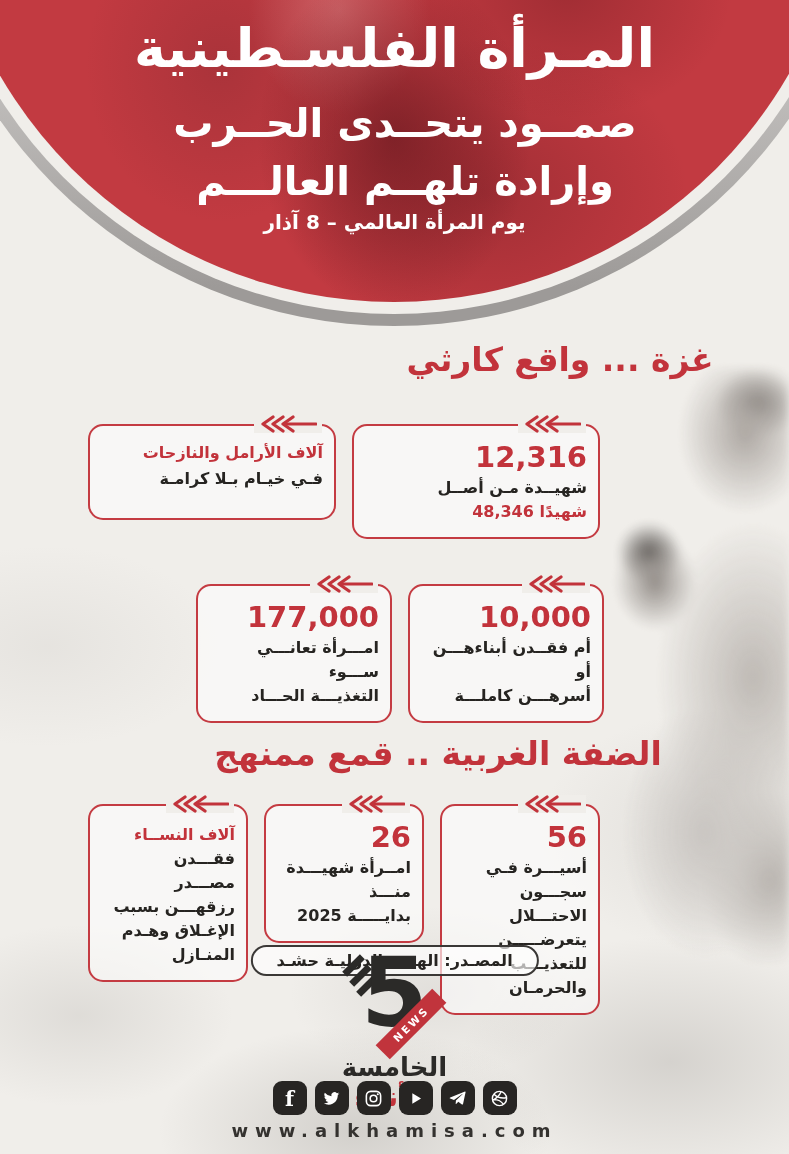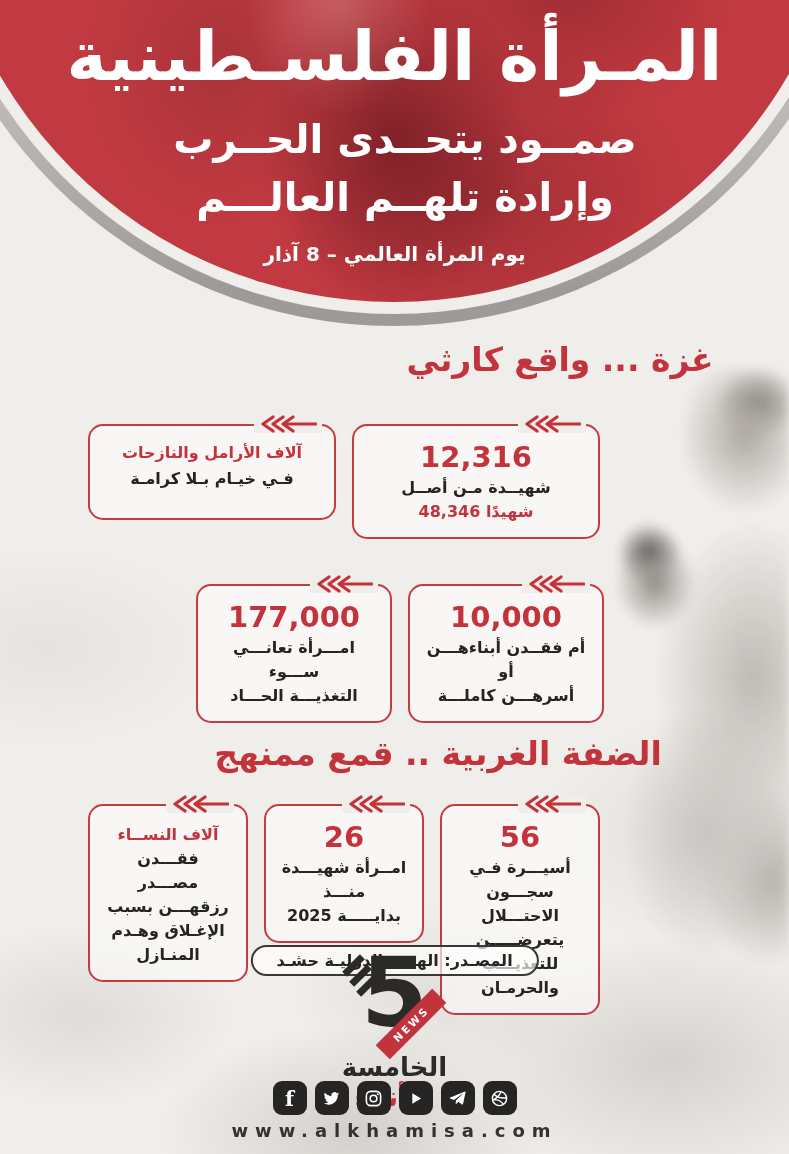--- a/index.html
+++ b/index.html
@@ -34,23 +34,23 @@
     border-radius:50%; z-index:3; overflow:hidden;
     background:
       radial-gradient(190px 240px at 50% 82%, rgba(86,18,24,.55), transparent 72%),
       radial-gradient(130px 150px at 44% 68%, rgba(250,240,235,.22), transparent 70%),
       radial-gradient(220px 170px at 69% 66%, rgba(116,28,34,.42), transparent 75%),
       radial-gradient(180px 210px at 31% 74%, rgba(146,44,51,.50), transparent 75%),
       radial-gradient(260px 200px at 60% 88%, rgba(100,24,30,.35), transparent 78%),
       #c23a41;
   }
   .hero-text { position:absolute; left:0; right:0; top:18px; z-index:4; text-align:center; color:#fff; }
-  .hero-title { font-size:68px; font-weight:bold; line-height:1.15; letter-spacing:0; }
+  .hero-title { font-size:54px; font-weight:bold; line-height:1.15; letter-spacing:0; }
   .hero-sub { font-size:40px; font-weight:bold; line-height:1.45; margin-top:14px;padding-left:21px; }
-  .hero-date { font-size:20px; font-weight:bold; margin-top:16px; }
+  .hero-date { font-size:20px; font-weight:bold; margin-top:0; }
 
   
   .photo-right {
     position:absolute; top:368px; right:0; width:200px; height:595px; z-index:1;
     filter:blur(4px); opacity:.95; pointer-events:none;
     background:
       radial-gradient(95px 115px at 78% 11%, #aaa49f 0%, rgba(170,164,159,0) 70%),
       radial-gradient(60px 50px at 84% 6%, #6e6965 0%, transparent 70%),
       radial-gradient(60px 70px at 33% 36%, #8e8883 0%, transparent 68%),
       radial-gradient(46px 44px at 30% 31%, #4f4b48 0%, transparent 70%),
@@ -66,21 +66,21 @@
 
   
   .stat-row { position:absolute; z-index:5; display:flex; gap:16px; align-items:flex-start; }
   .row1 { top:424px; left:88px;  width:512px; }
   .row2 { top:584px; left:196px; width:408px; }
   .row3 { top:804px; left:88px;  width:512px; }
   .stat-box {
     position:relative; flex:1; min-height:96px;
     border:2.5px solid #c43b42; border-radius:15px;
     background:rgba(255,255,255,.55);
-    padding:15px 11px 13px; text-align:center;
+    padding:15px 11px 13px; text-align:right;
   }
   .chev {
     position:absolute; top:-11px; right:12px; line-height:0;
     background:#f0eeea; padding:0 5px;
   }
   .chev svg { display:block; }
   .num { color:#c2333b; font-size:29px; font-weight:bold; line-height:1.15; }
   .box-text { color:#262421; font-size:16px; font-weight:bold; line-height:1.5; white-space:pre-line; margin-top:2px; }
   .hl { color:#c2333b; font-size:16px; font-weight:bold; line-height:1.5; }
   .hl-block { display:block; }

